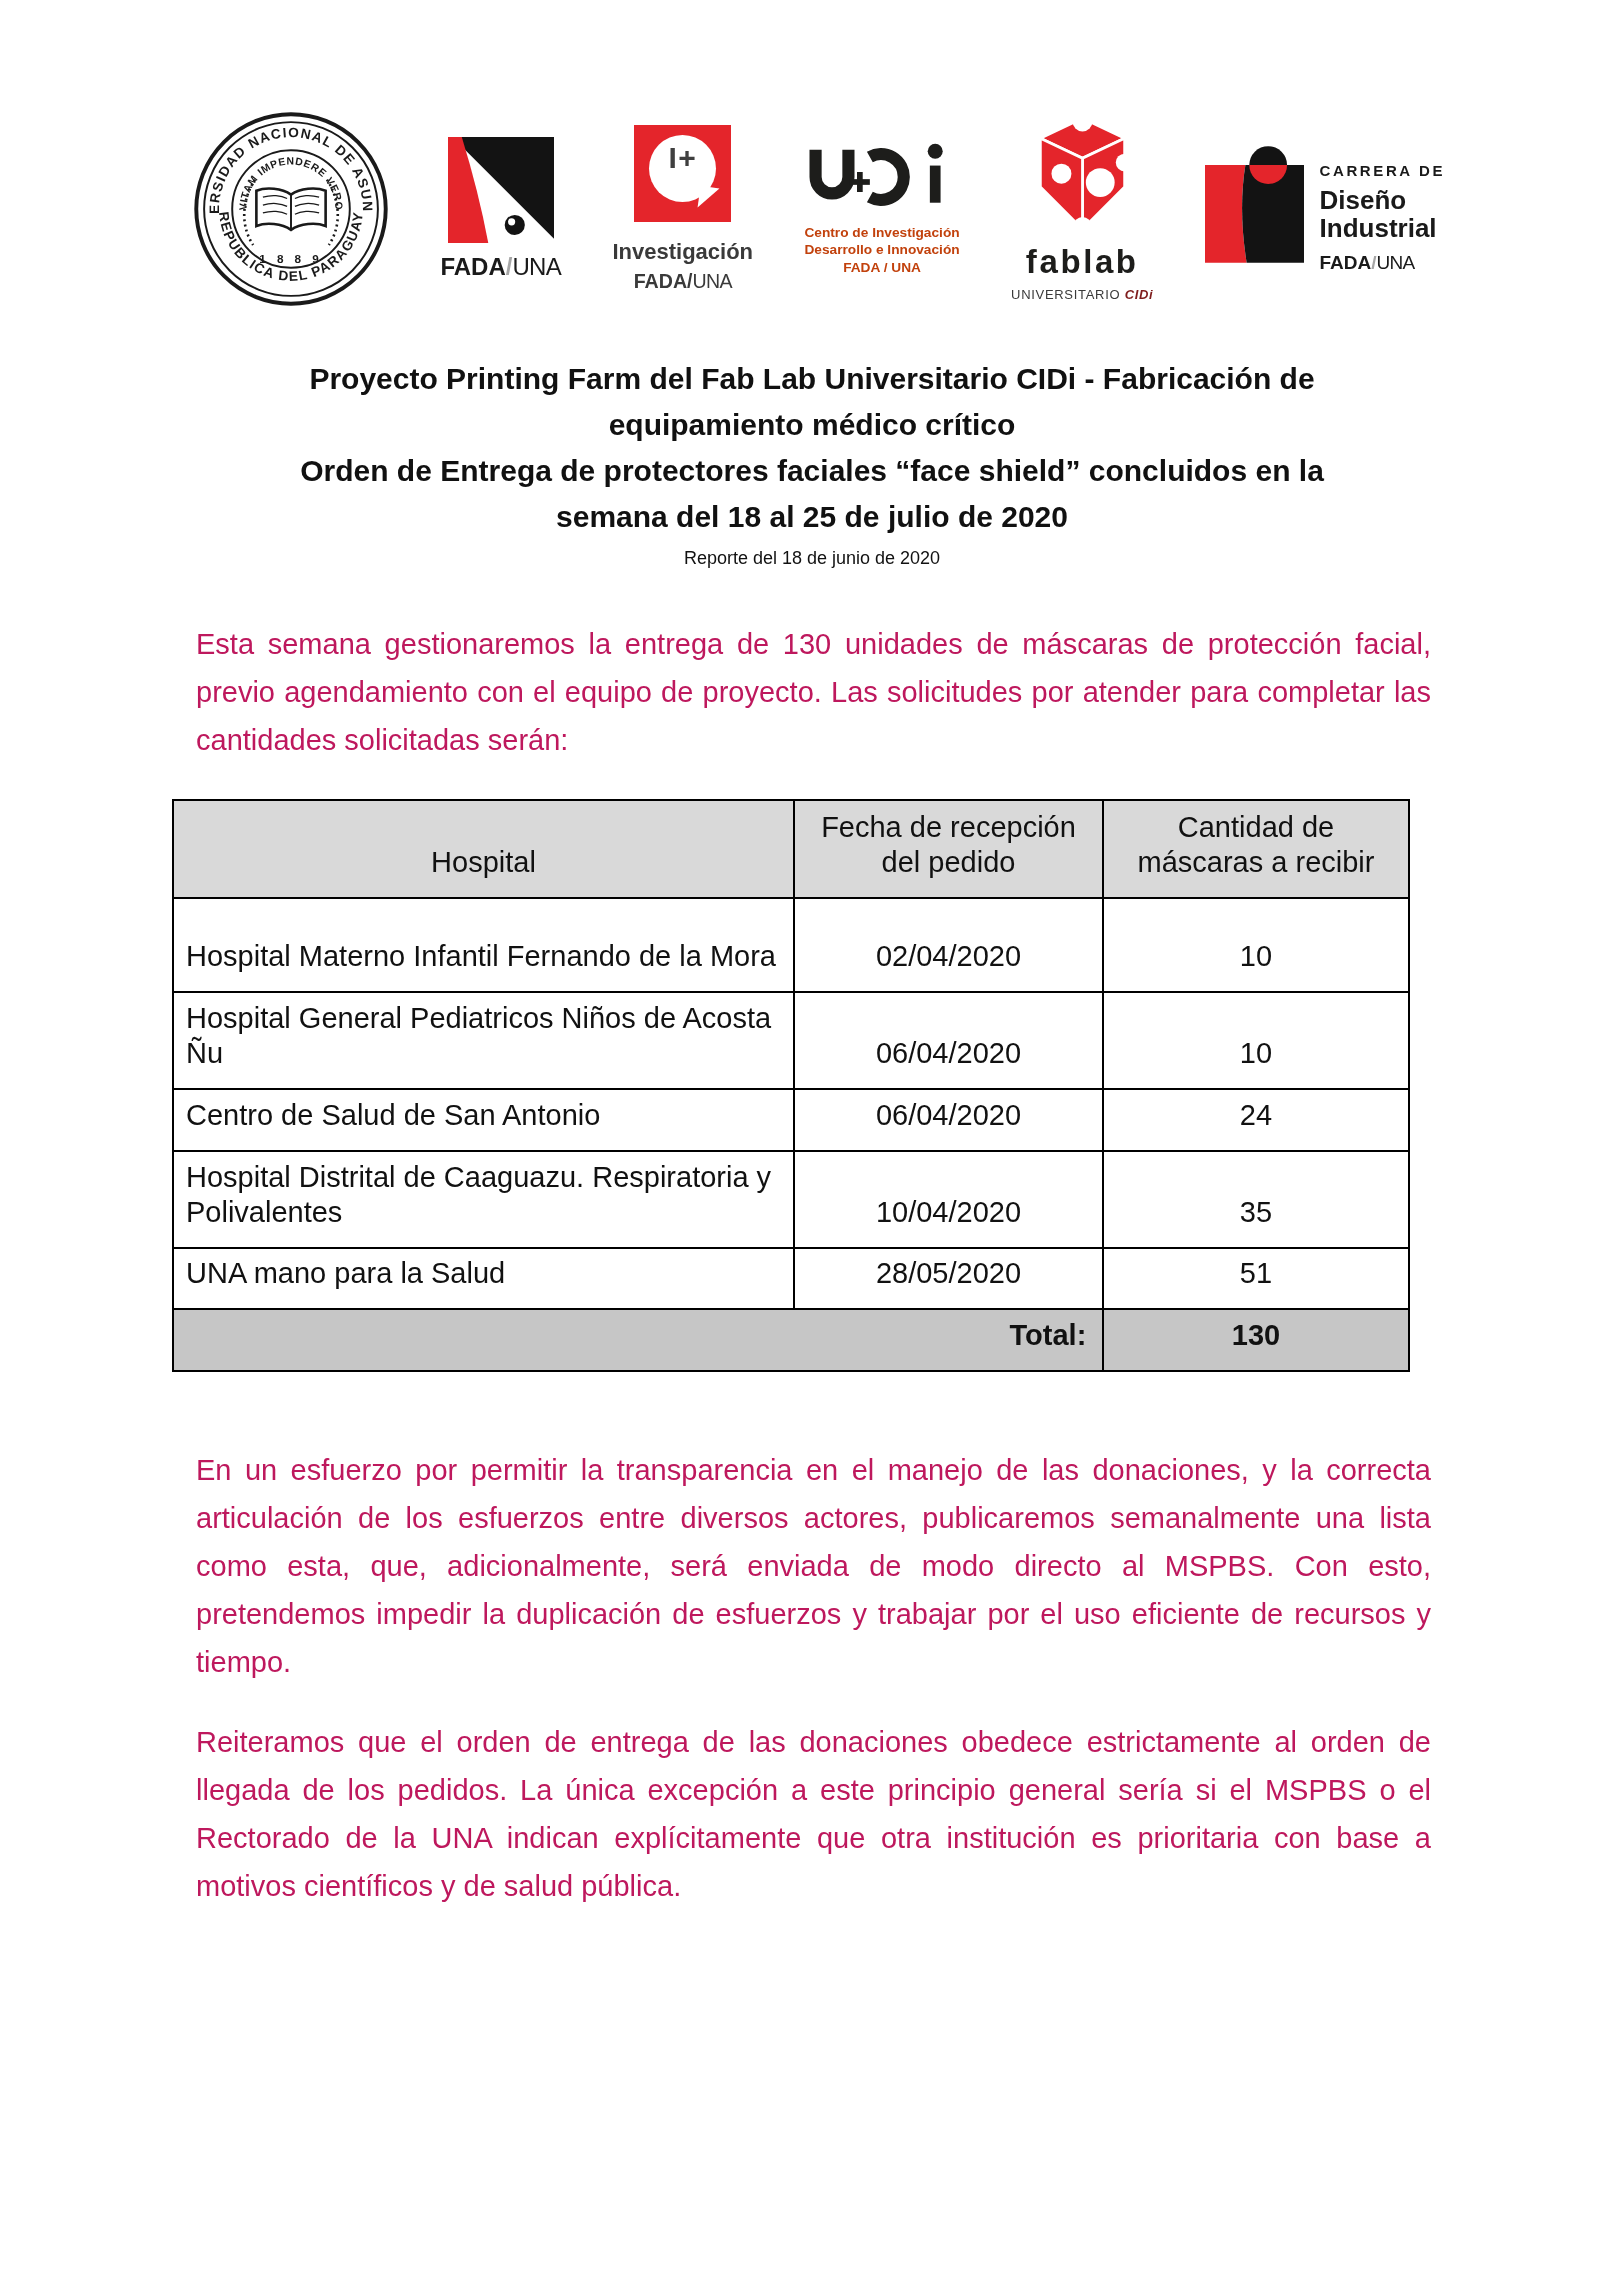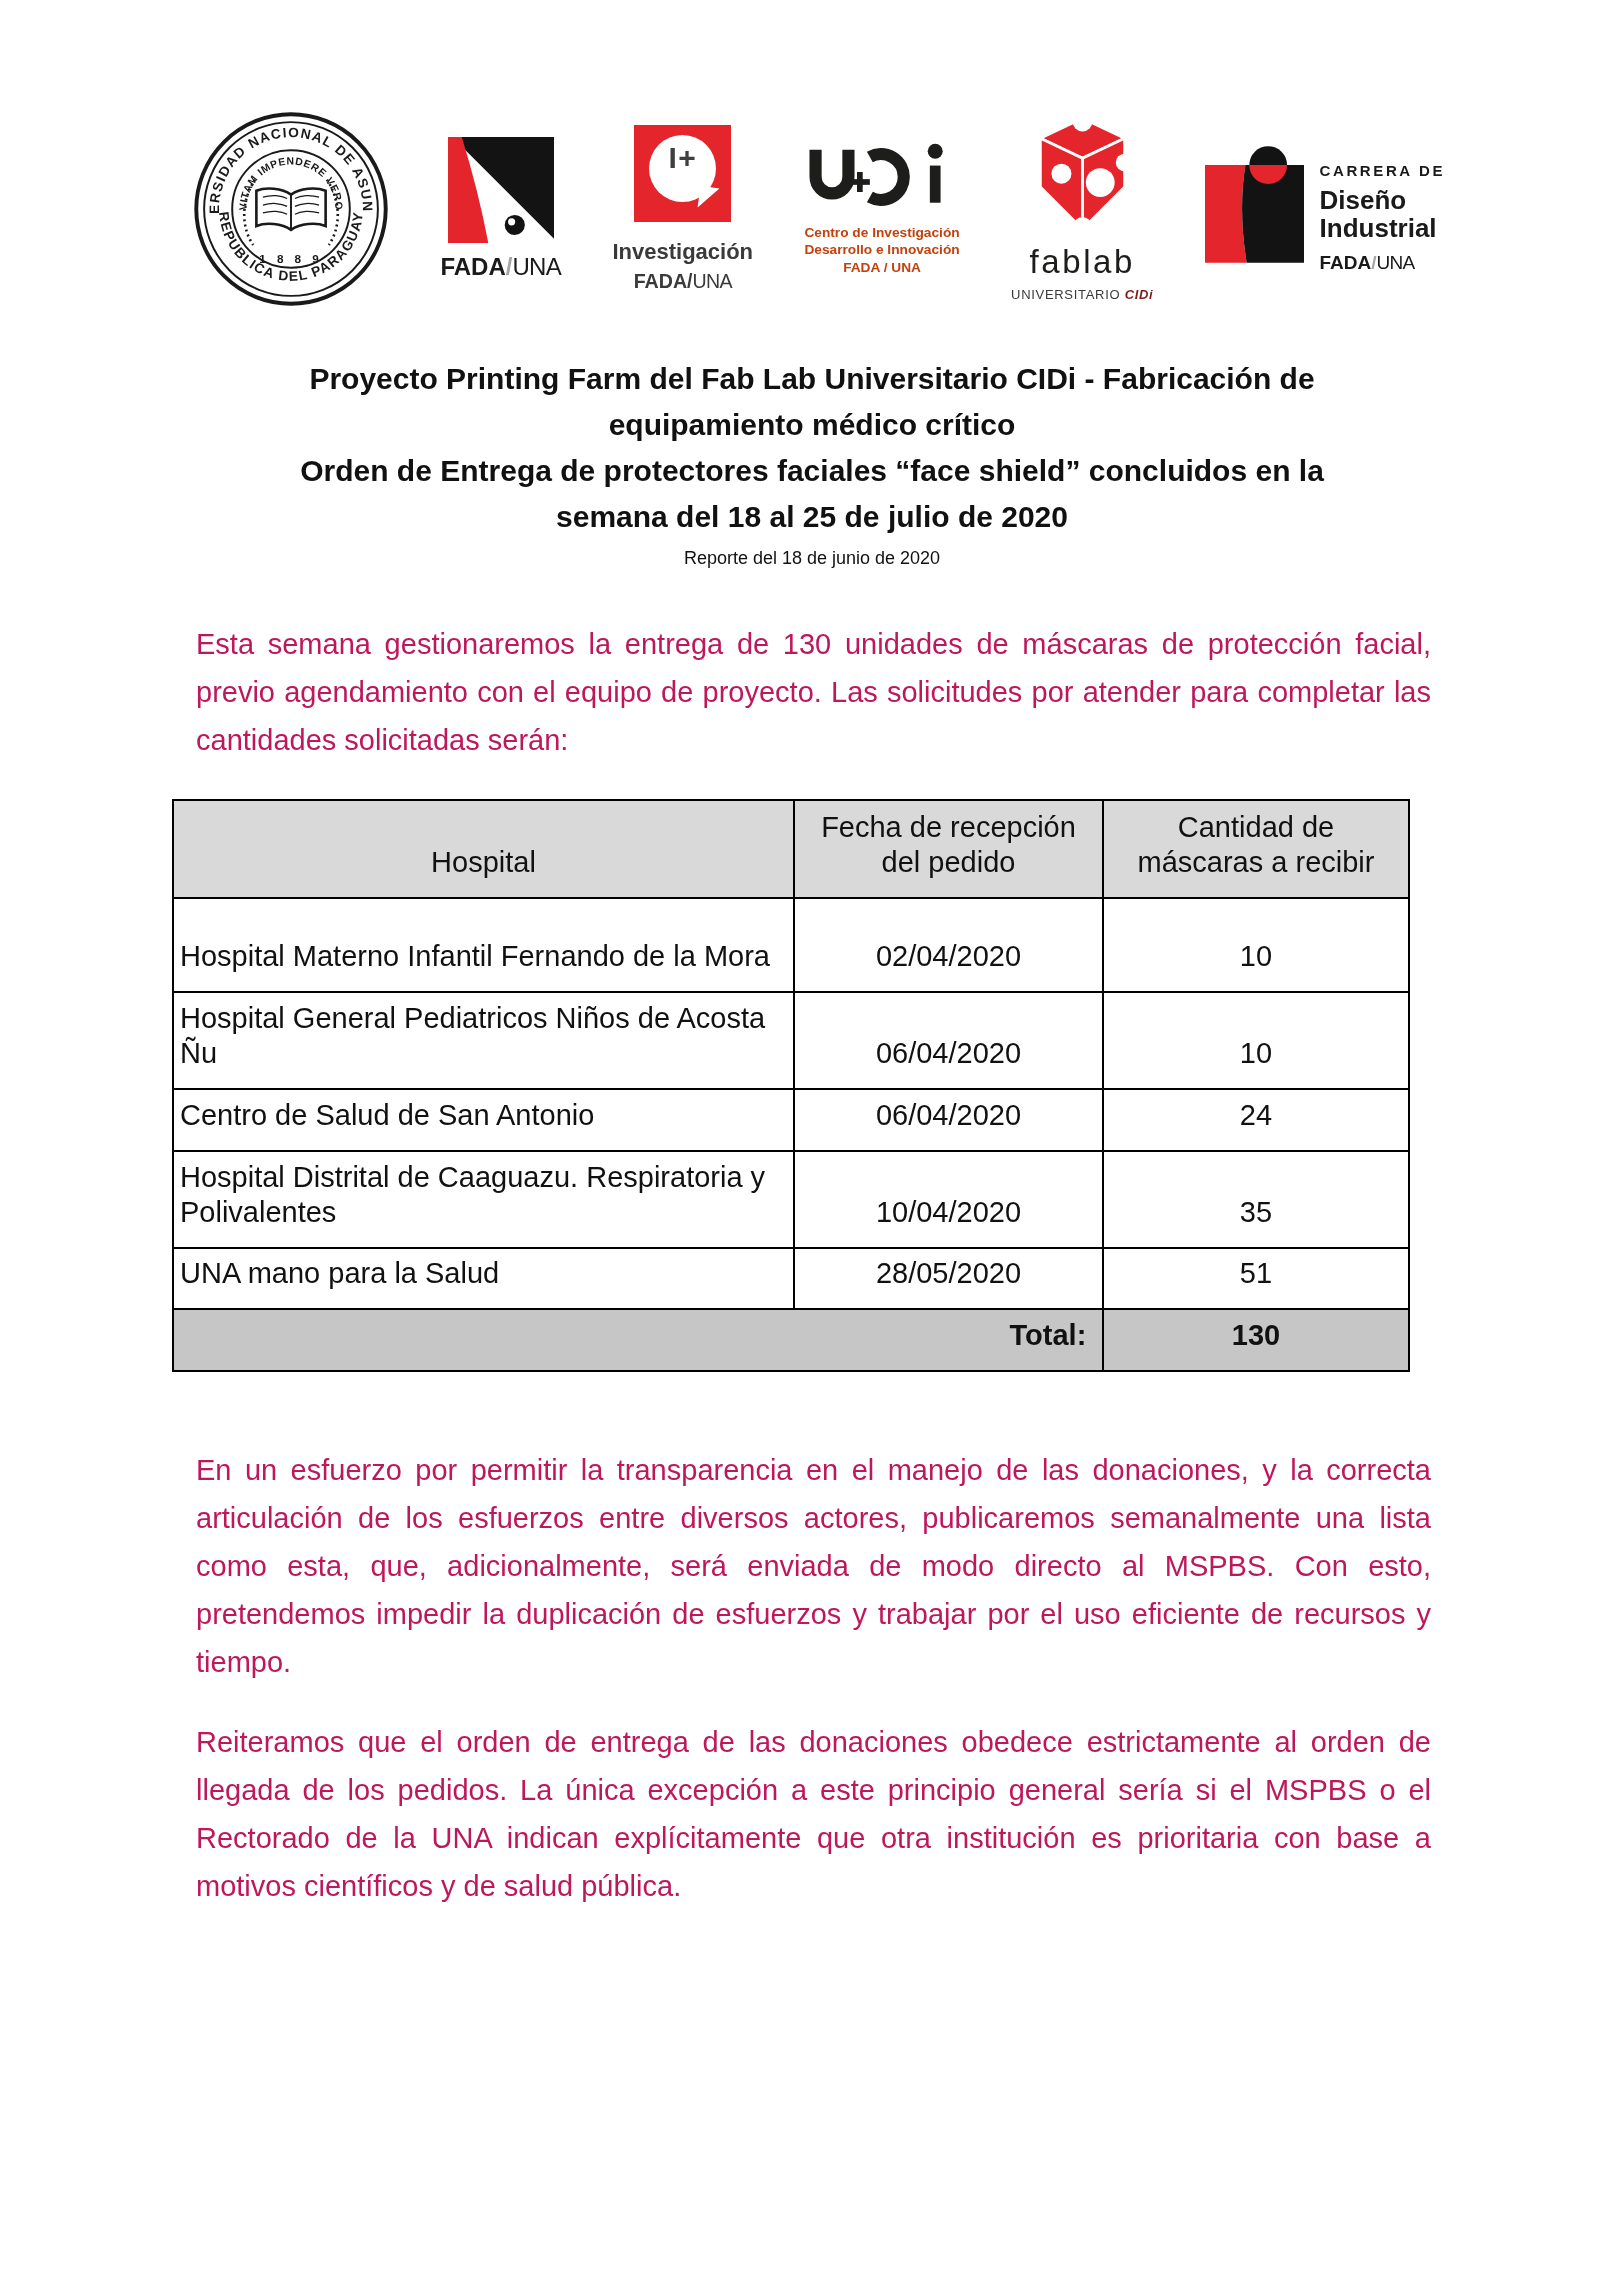--- a/index.html
+++ b/index.html
@@ -34,21 +34,21 @@
   .inv-name { margin-top:17px; font-size:22px; font-weight:bold; color:#3a3a3a; }
   .inv-fada { margin-top:5.2px; font-size:19.6px; color:#3a3a3a; }
 
   
   .cidi-svg { width:150px; height:72px; }
   .cidi-lines { margin-top:10.5px; text-align:center; font-size:13.7px; font-weight:bold;
                 color:#c2410c; line-height:17.6px; }
 
   
   .fab-svg { width:111px; height:122px; }
-  .fab-word { margin-top:5px; font-size:33px; font-weight:400; color:#1d1d1b; letter-spacing:2.6px; }
+  .fab-word { margin-top:5px; font-size:33px; font-weight:700; color:#1d1d1b; letter-spacing:2.6px; }
   .fab-sub { margin-top:5.2px; font-size:13px; color:#3a3a3a; letter-spacing:0.7px; }
   .fab-sub b { color:#7f1d1d;font-style:italic; }
 
   
   .di { flex-direction:row; align-items:flex-start; }
   .di-svg { width:99px; height:119px; }
   .di-text { margin-left:15.7px; padding-top:18.3px; }
   .di-kicker { font-size:15px; font-weight:bold; letter-spacing:2.6px; color:#1a1a1a; }
   .di-big { font-size:26px; font-weight:bold; color:#1a1a1a; line-height:28px; margin-top:6.5px; }
   .di-fada { margin-top:10.5px; font-size:19px; color:#1a1a1a; }
@@ -66,21 +66,21 @@
   .p-order { top:1718px; }
 
   
   .tbl-wrap { position:absolute; top:799px; left:172px; }
   table { border-collapse:collapse; table-layout:fixed; width:1235px; font-size:29px; color:#111; }
   th, td { border:2px solid #000; border-top-width:2.6px; border-bottom-width:2.6px;
            vertical-align:bottom; line-height:35px; }
   thead th { background:#d9d9d9; font-weight:normal; text-align:center;
              white-space:pre-line; padding:9.2px 6.5px 17px 6.5px;margin-top:7px; }
   td { padding:7.8px 6.5px 17px 6.5px; }
-  td.c-name { text-align:left; padding-left:6px; }
+  td.c-name { text-align:left; padding-left:12px; }
   td.c-date, td.c-qty { text-align:center; }
   tr.row-tall td { height:94px; }
   tr.row-short td { height:59px; }
   tfoot td { background:#c6c6c6; height:60px;font-weight:bold; }
   td.total-label { text-align:right; padding-right:15.7px; }
   td.total-value { text-align:center; }
 </style>
 </head>
 <body>
 

